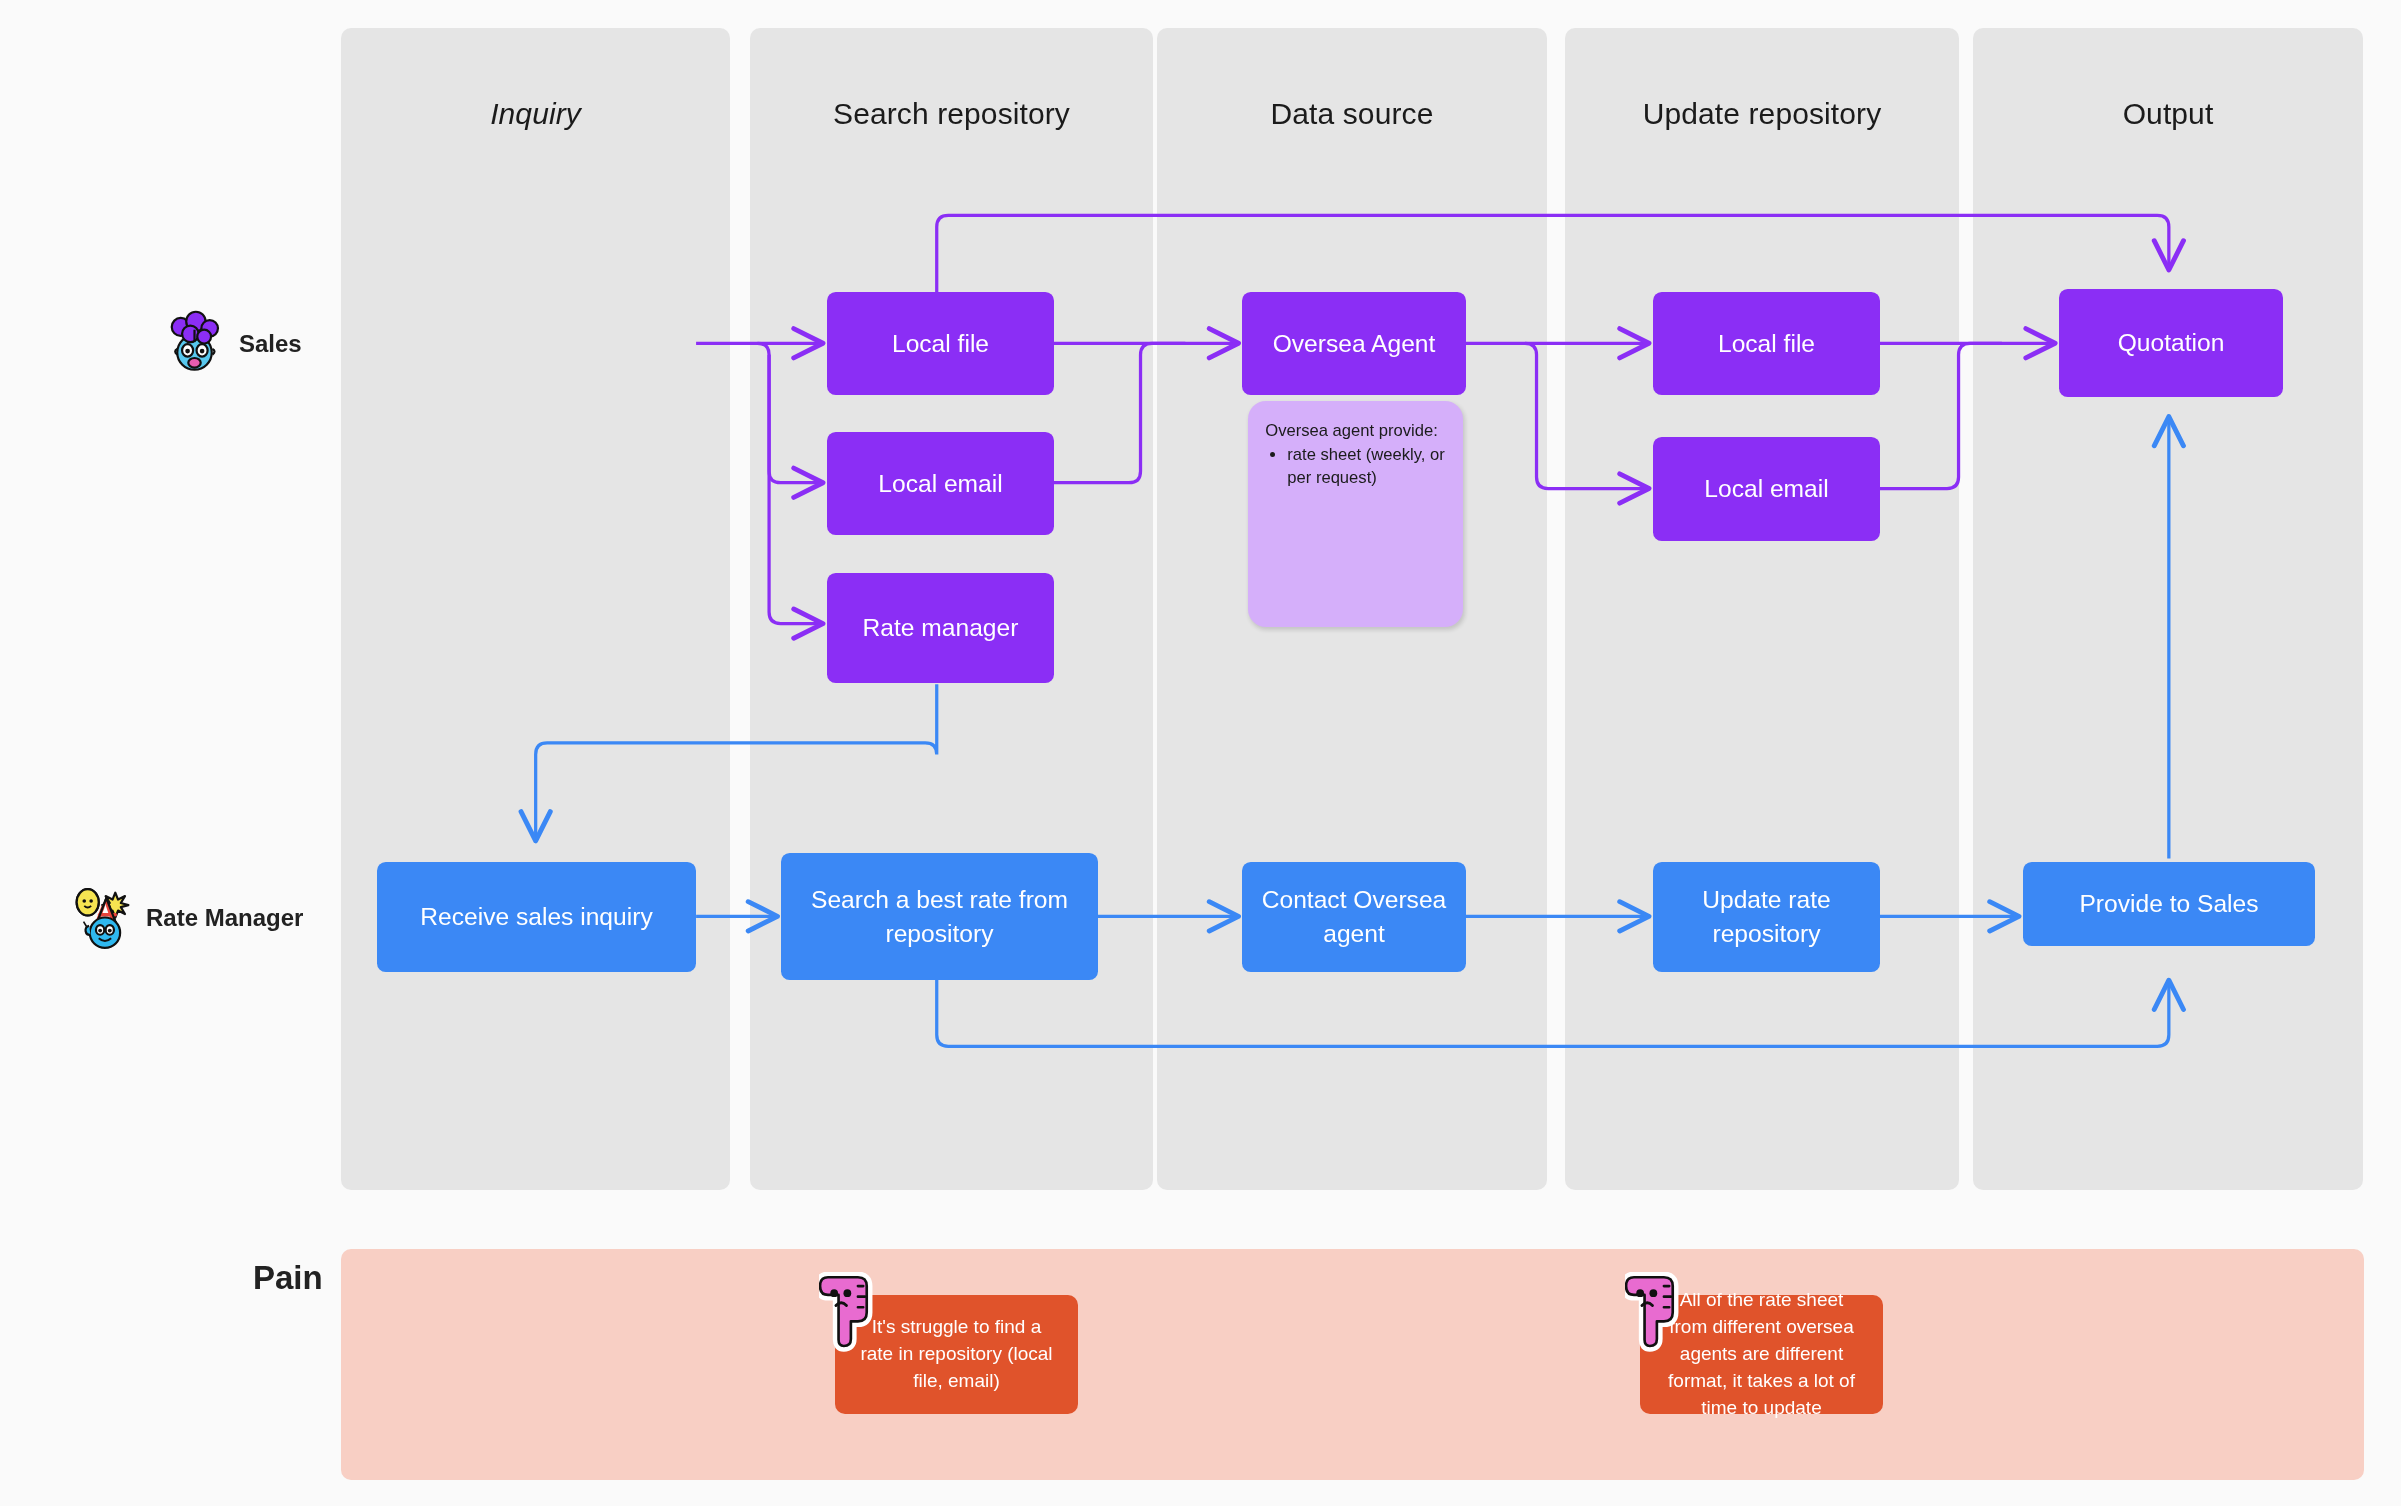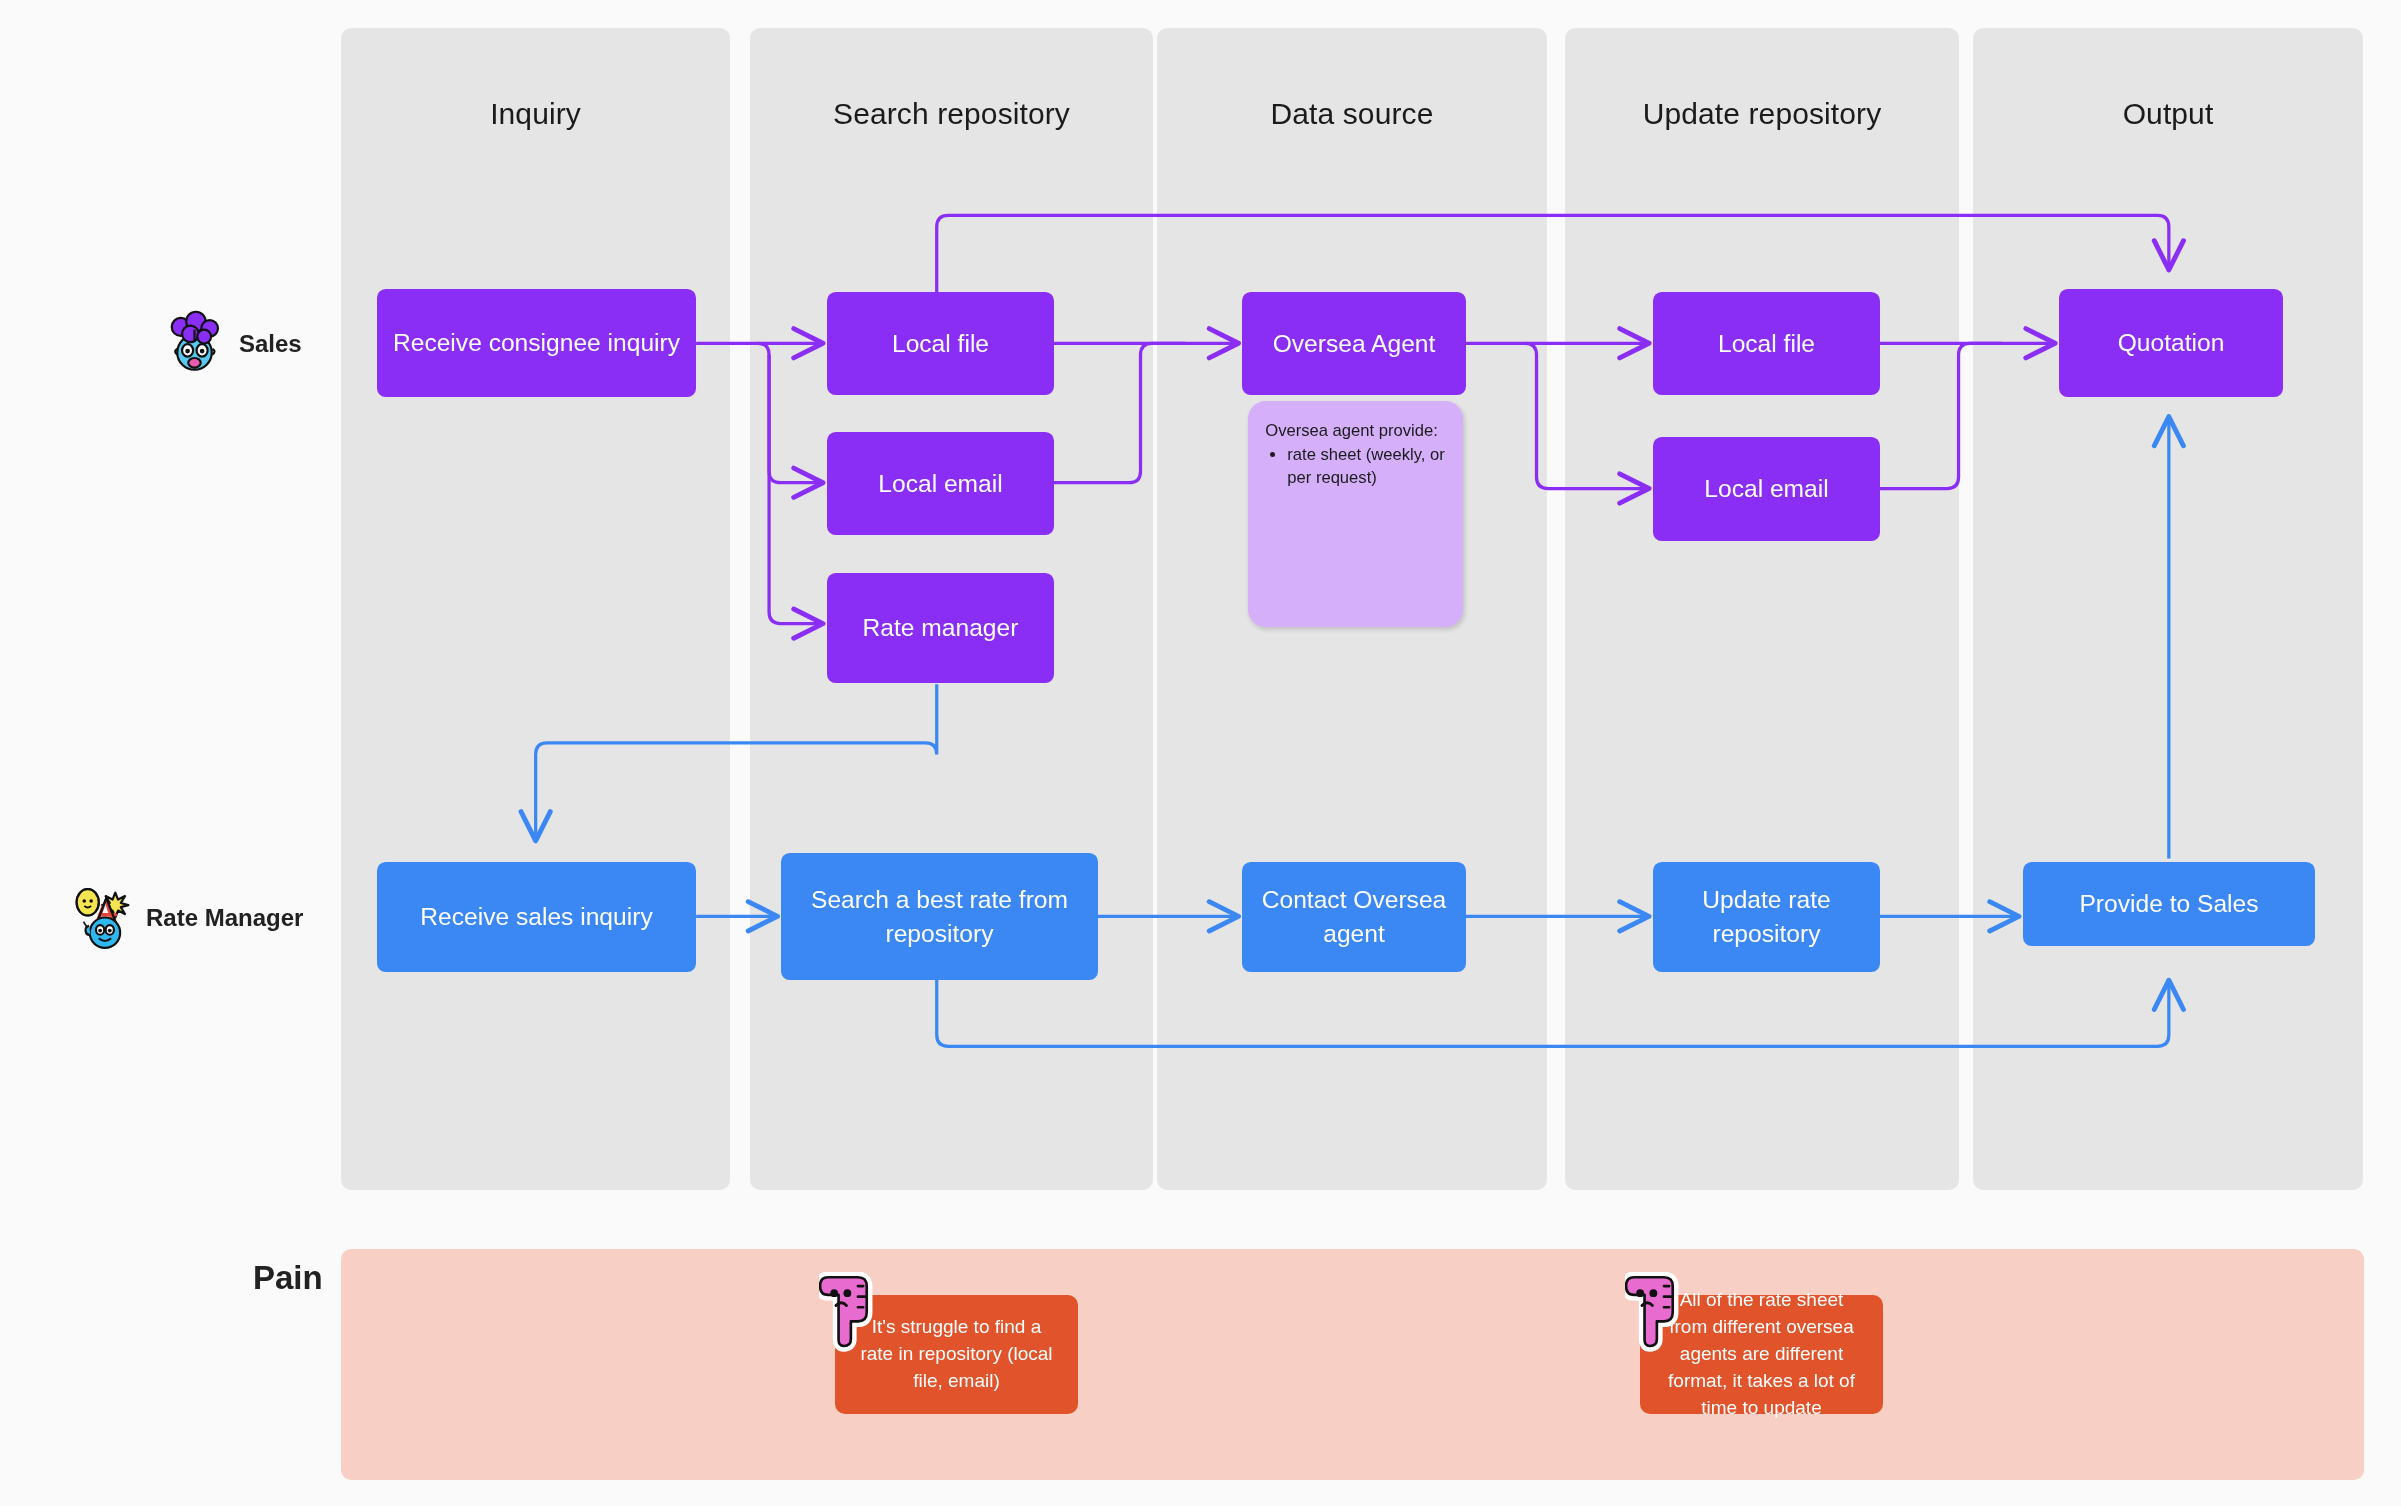--- a/index.html
+++ b/index.html
@@ -52,21 +52,21 @@
   .pain-sticker{position:absolute;width:62px;height:81px;z-index:6;}
 
   
   .wires{position:absolute;inset:0;z-index:2;pointer-events:none;}
 </style>
 </head>
 <body>
 
 <div class="stage">
 
-  <div class="band" style="left:341px;width:389px;">
+  <div class="band" style="left:341px;width:389px;font-style:italic;">
     <div class="band-title">Inquiry</div>
   </div>
   <div class="band" style="left:750px;width:403px;">
     <div class="band-title">Search repository</div>
   </div>
   <div class="band" style="left:1157px;width:390px;">
     <div class="band-title">Data source</div>
   </div>
   <div class="band" style="left:1565px;width:394px;">
     <div class="band-title">Update repository</div>
@@ -170,23 +170,20 @@
       <path d="M2028 1268 H2278" marker-end="url(#arrowB)"></path>
 
       <path d="M2600 1268 H2790" marker-end="url(#arrowB)"></path>
 
       <path d="M1296 1353 V1432 q0 16 16 16 H2985 q16 0 16 -16 V1360" marker-end="url(#arrowB)"></path>
 
       <path d="M3001 1188 V580" marker-end="url(#arrowB)"></path>
     </g>
   </svg>
 
-  <div class="node purple" style="left:377px;top:289px;width:319px;height:108px;">
-    <span>Receive consignee inquiry</span>
-  </div>
 
   <div class="node purple" style="left:827px;top:292px;width:227px;height:103px;">
     <span>Local file</span>
   </div>
 
   <div class="node purple" style="left:827px;top:432px;width:227px;height:103px;">
     <span>Local email</span>
   </div>
 
   <div class="node purple" style="left:827px;top:573px;width:227px;height:110px;">

